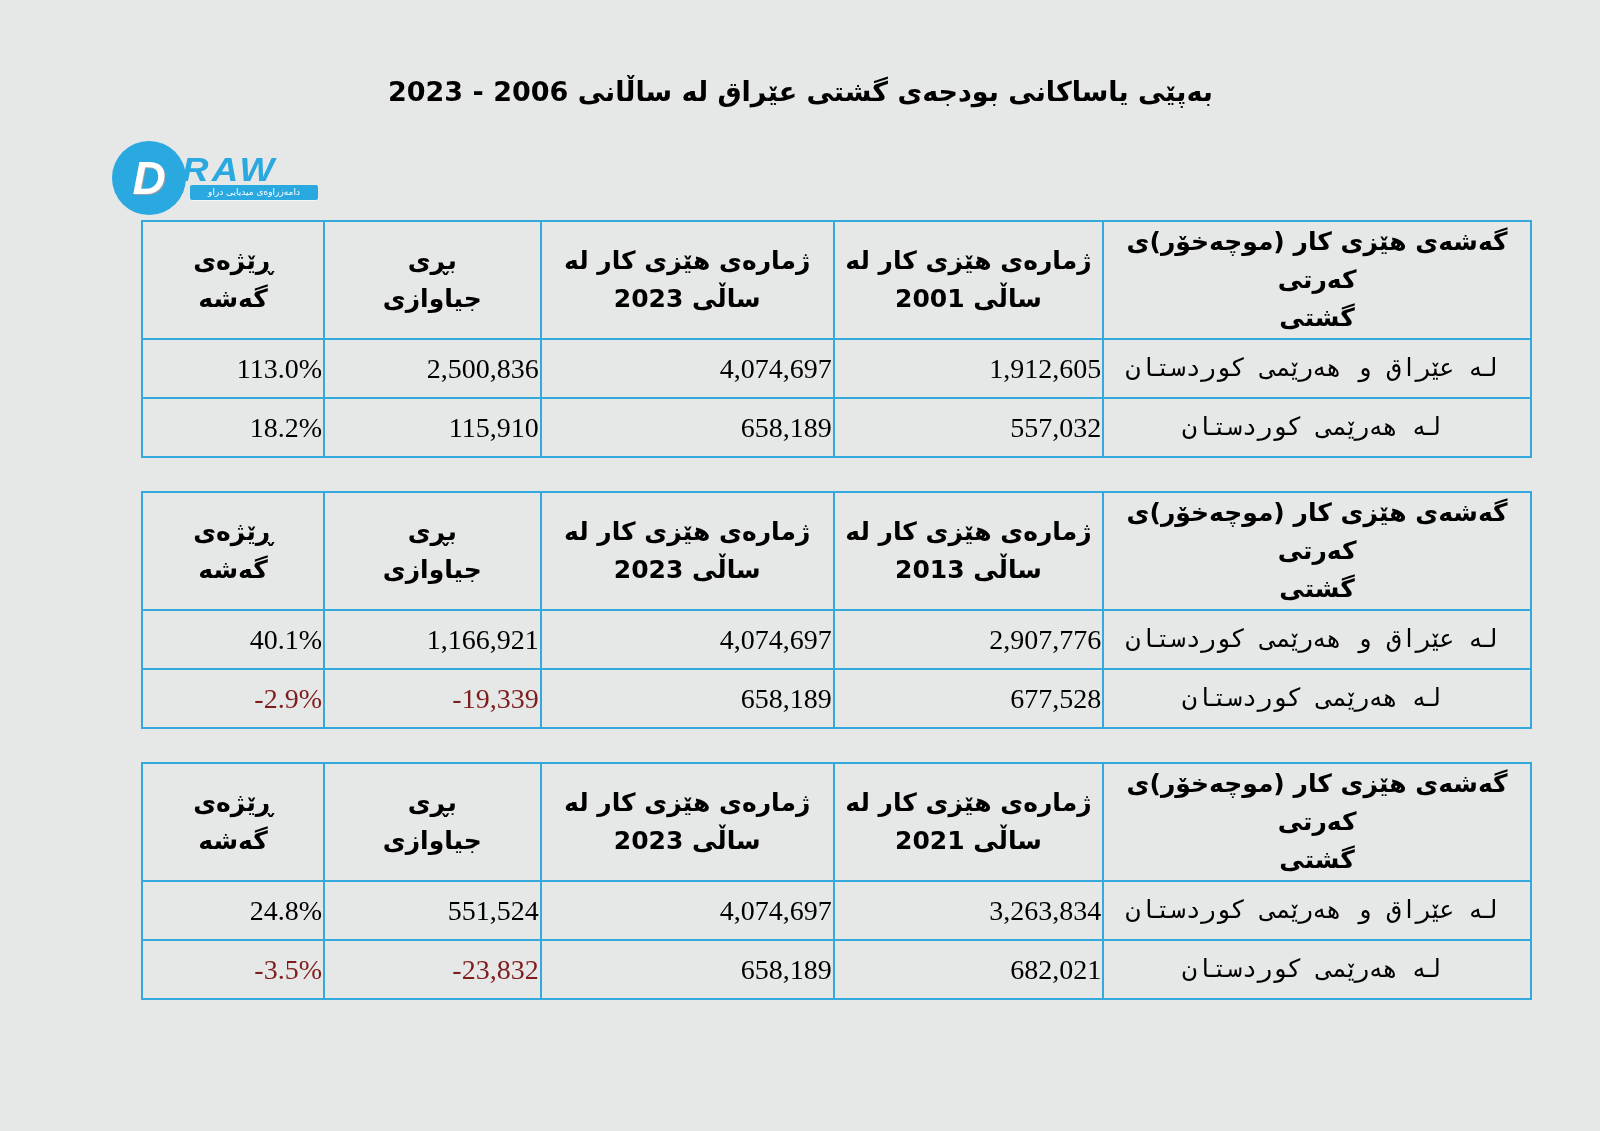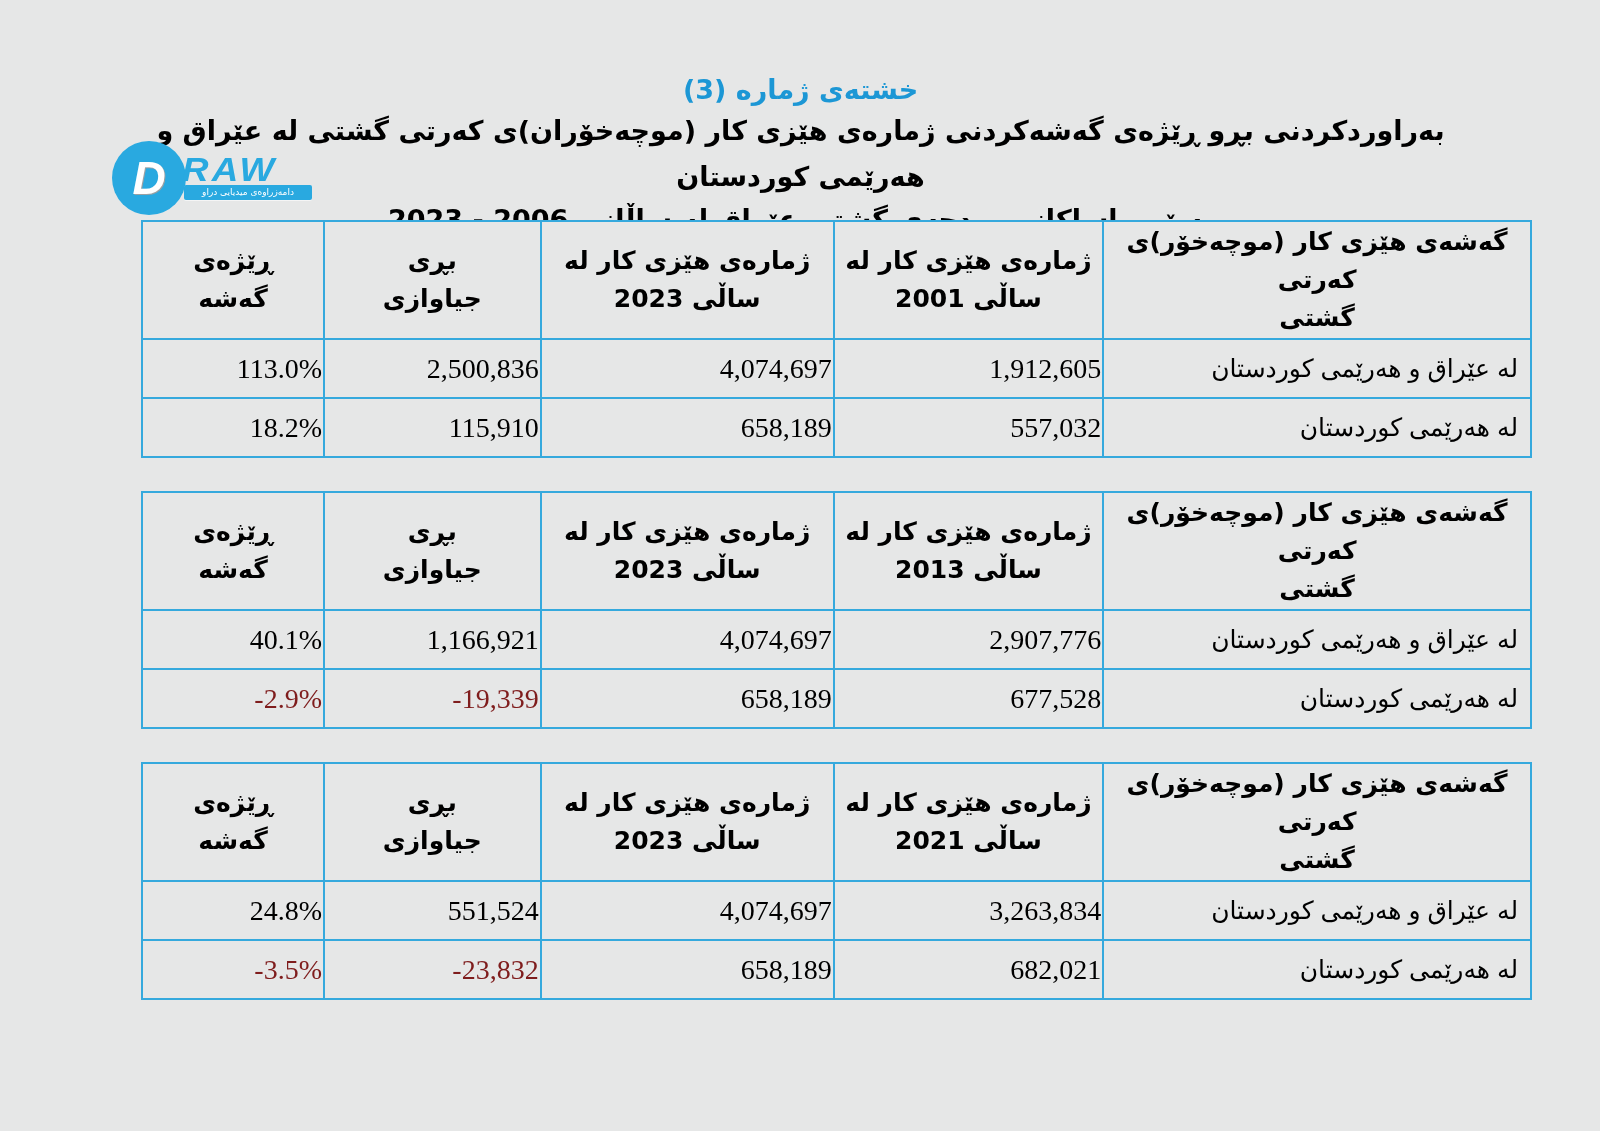--- a/index.html
+++ b/index.html
@@ -36,21 +36,21 @@
     font-family:"Liberation Sans", sans-serif; line-height:1;
     text-shadow:1px 1px 0 #9aa0a3;
   }
   .logo-raw {
     position:absolute; left:72px; top:12px;
     color:#29A9E0; font-size:34px; font-weight:800; font-style:italic;
     font-family:"Liberation Sans", sans-serif; letter-spacing:3px;
     transform:scaleX(1.08); transform-origin:left;
   }
   .logo-ribbon {
-    position:absolute; left:74px; top:47px; width:128px; height:15px;
+    position:absolute; left:80px; top:47px; width:128px; height:15px;
     background:#29A9E0; border-radius:2px;
     box-shadow:0 1px 0 #f5f5f5;
     display:flex; align-items:center; justify-content:center;
   }
   .logo-ribbon span {
     color:#fff; font-size:9px; line-height:15px; white-space:nowrap;
     font-family:"DejaVu Sans", sans-serif;
   }
 
   
@@ -77,38 +77,36 @@
   .data-table thead tr { height:118px; }
   .data-table tbody tr { height:59px; }
 
   .data-table th {
     font-size:25px; font-weight:700; text-align:center;
     font-family:"DejaVu Sans", sans-serif;
   }
   .hl { display:block; line-height:38px; }
 
   td.label-cell {
-    font-size:25px; text-align:right; padding-right:12px;
-    font-family:Liberation Sans, sans-serif;
+    font-size:25px; text-align:center; padding-right:12px;
+    font-family:Liberation Mono, monospace;
   }
   td.num {
     direction:ltr; text-align:right;
     font-size:28px;
     font-family:"Liberation Serif","DejaVu Serif", serif;
   }
   td.num[data-negative="true"] { color:#7f1d1d; }
 </style>
 </head>
 <body>
 
 <div class="page">
 
   <div class="title-block">
-    <div class="doc-title">خشتەی ژمارە (3)</div>
-    <div class="doc-sub1">بەراوردكردنی بڕو ڕێژەی گەشەكردنی ژمارەی هێزی كار (موچەخۆران)ی كەرتی گشتی لە عێراق و هەرێمی كوردستان</div>
     <div class="doc-sub2">بەپێی یاساكانی بودجەی گشتی عێراق لە ساڵانی 2006 - 2023</div>
   </div>
 
   <div class="logo">
     <div class="logo-circle">
       <span class="logo-d">D</span>
     </div>
     <div class="logo-raw">RAW</div>
     <div class="logo-ribbon">
       <span>دامەزراوەی میدیایی دراو</span>

